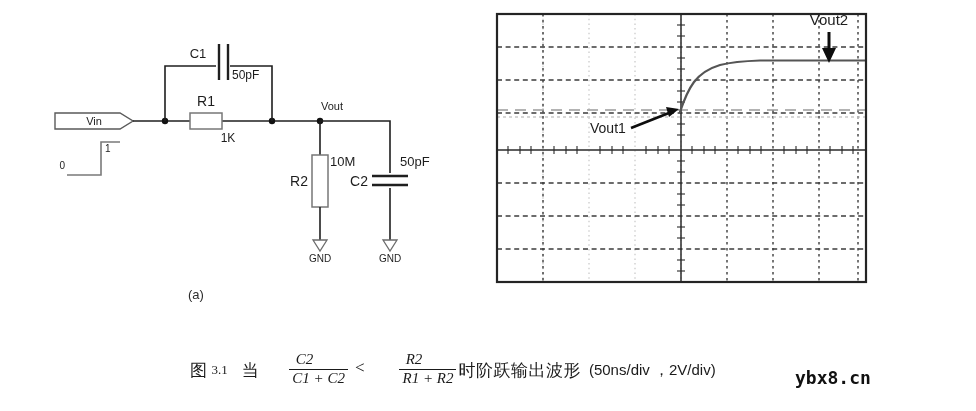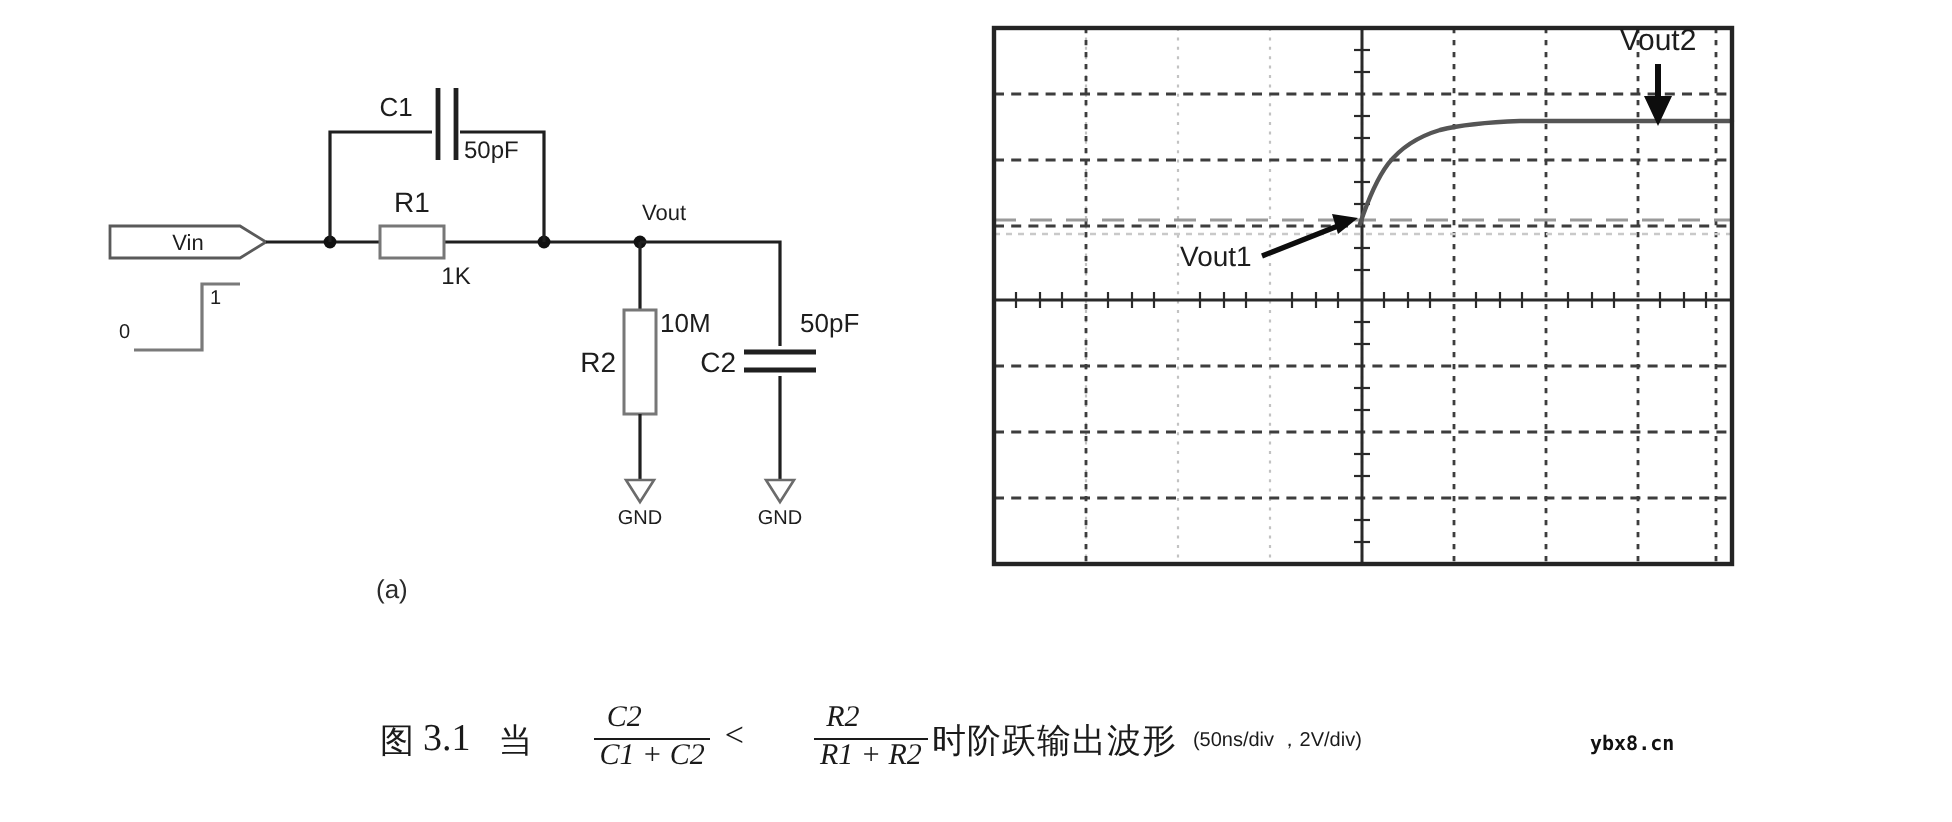--- a/index.html
+++ b/index.html
@@ -57,21 +57,21 @@
     color: #1a1a1a;
     white-space: nowrap;
   }
   #figure-caption .cn {
     font-family: "DejaVu Sans", sans-serif;
     font-size: 17px;
     letter-spacing: 0.5px;
   }
   #figure-caption .num {
     font-family: "Liberation Serif", serif;
-    font-size: 19px;
+    font-size: 13px;
     margin: 0 4px 0 4px;
   }
   .frac {
     display: inline-flex;
     flex-direction: column;
     align-items: center;
     vertical-align: middle;
     font-family: "Liberation Serif", serif;
     font-style: italic;
     font-size: 15px;
@@ -84,29 +84,29 @@
   .frac .den-part { padding: 1px 3px 0 3px; border-top: 1.3px solid #1a1a1a; margin-left: 28px; }
   .ltsign {
     font-family: "Liberation Serif", serif;
     font-size: 17px;
     margin: 0 5px;
     position: relative;
     top: -2px;
   }
   #figure-caption .tail {
     font-family: "Liberation Sans", sans-serif;
-    font-size: 10px;
+    font-size: 15px;
     margin-left: 8px;
   }
   #watermark {
     position: absolute;
     left: 795px;
     top: 367px;
     font-family: "DejaVu Sans Mono", monospace;
-    font-size: 10px;
+    font-size: 18px;
     font-weight: bold;
     color: #111111;
     letter-spacing: 0px;
   }
   svg { display: block; }
   .lbl {
     font-family: "Liberation Sans", sans-serif;
     fill: #1d1d1d;
   }
 </style>

